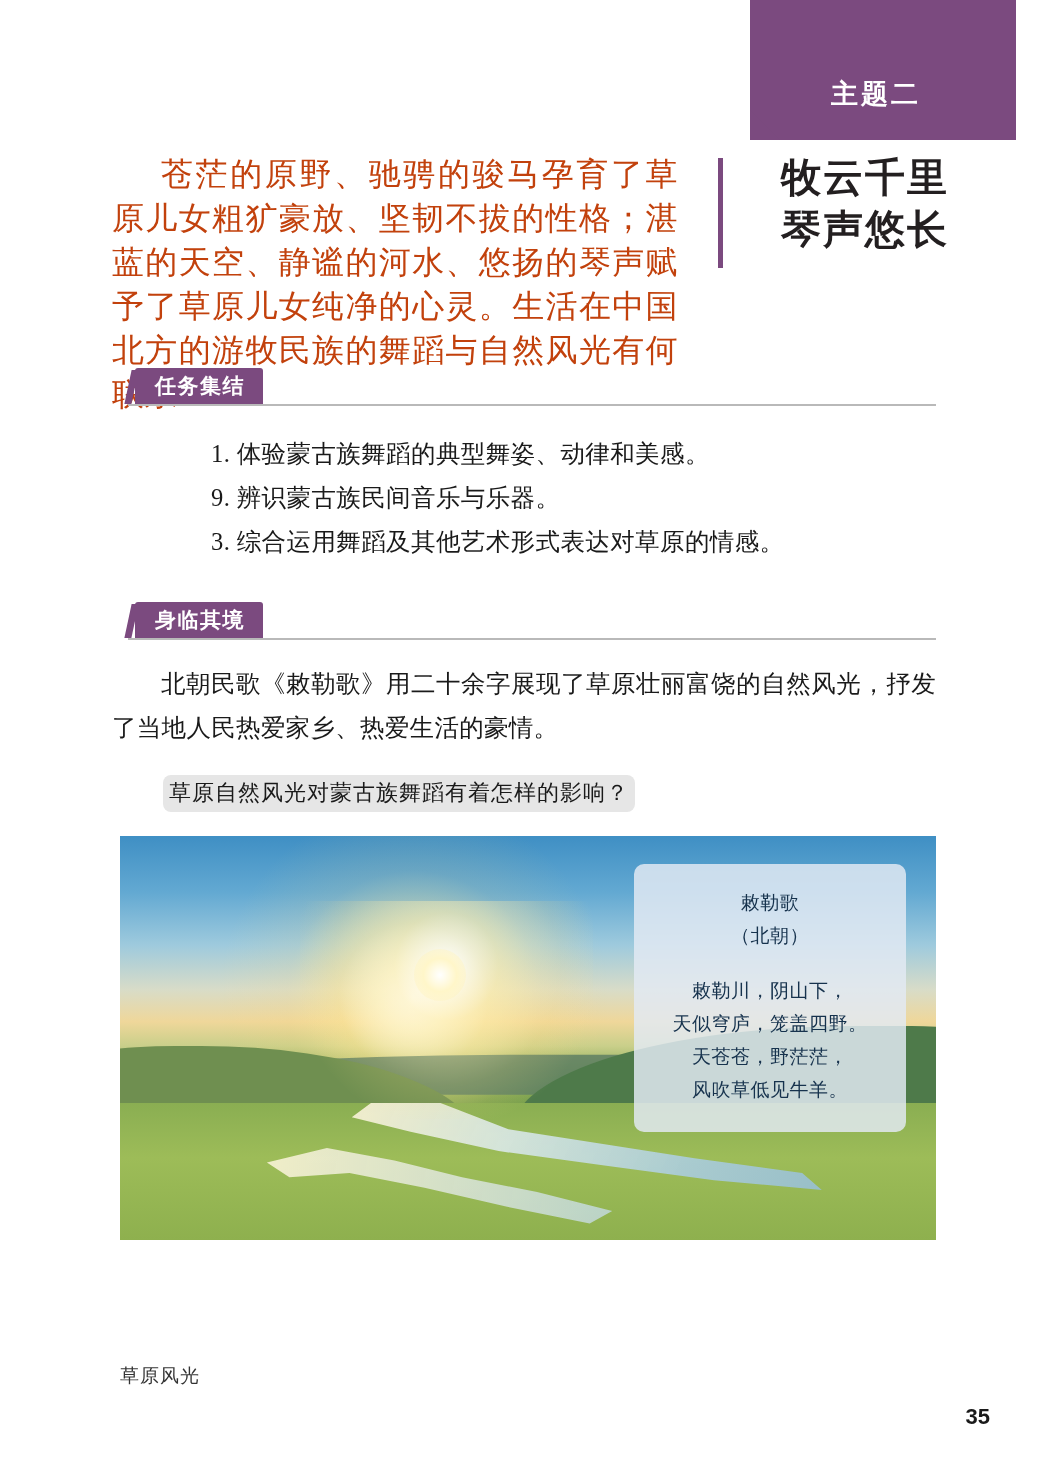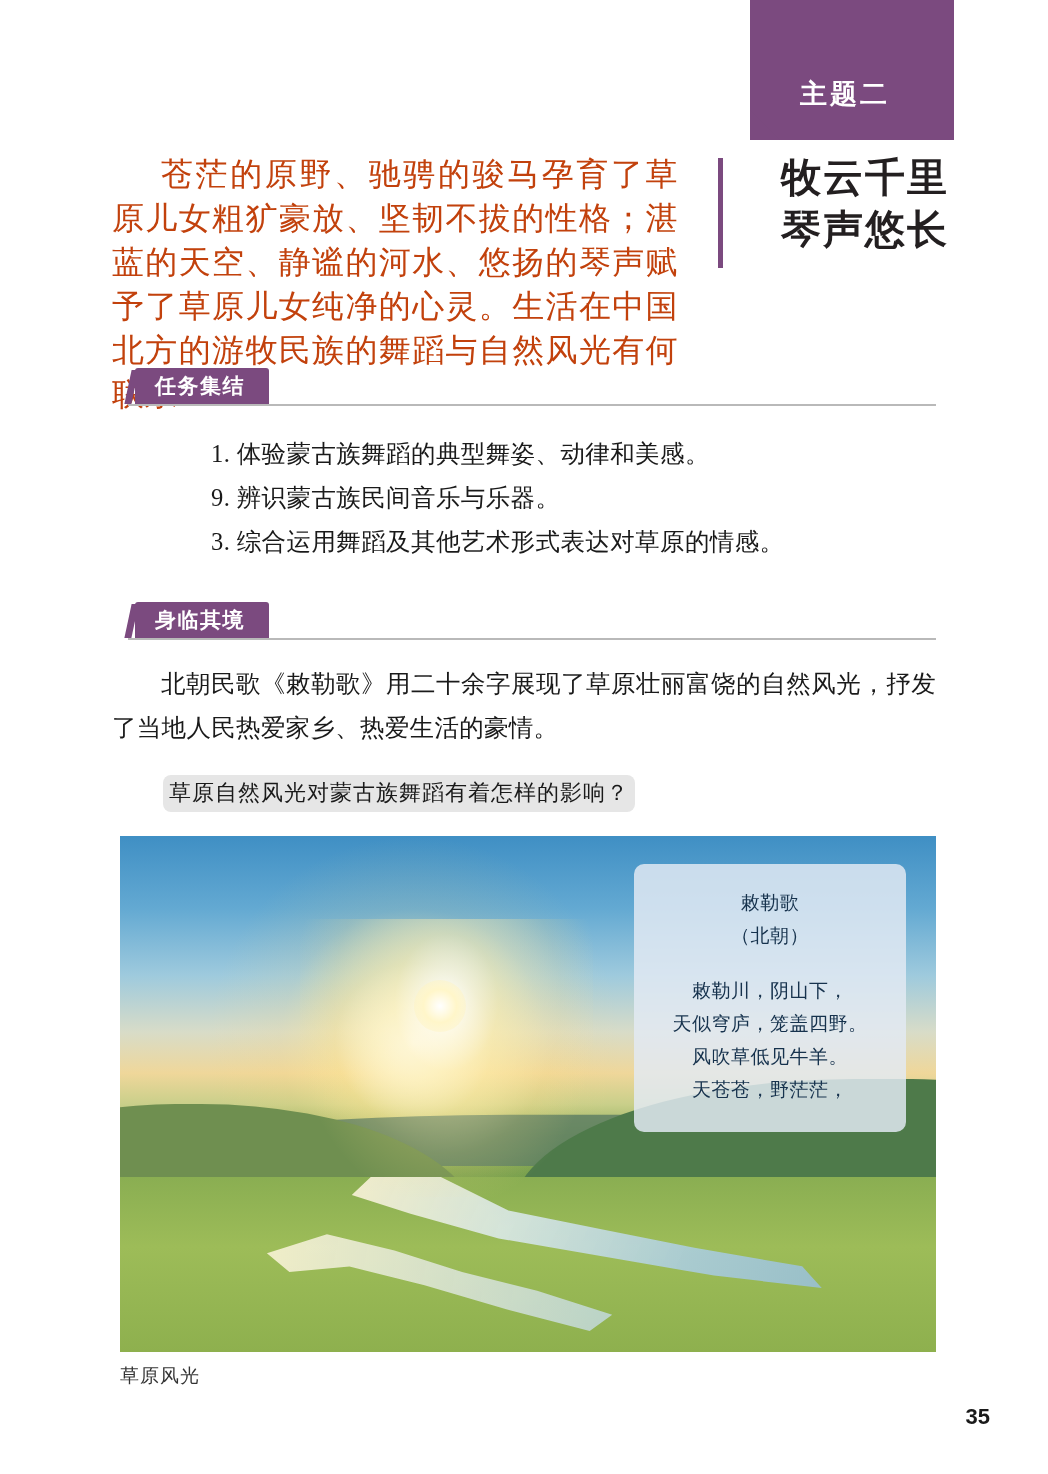--- a/index.html
+++ b/index.html
@@ -14,21 +14,21 @@
     color: #1a1a1a;
     position: relative;
     overflow: hidden;
   }
 
   
   .topic-banner {
     position: absolute;
     top: 0;
     left: 750px;
-    width: 204px;
+    width: 266px;
     height: 140px;
     background: #7b4a7f;
     color: #ffffff;
     -webkit-clip-path: polygon(0 0, 100% 0, 100% 100%, 0 100%, 0 0);
   }
   .topic-banner::after {
     content: "";
     position: absolute;
     left: 0;
     bottom: -0px;
@@ -102,21 +102,21 @@
   }
   .section-head {
     position: relative;
     height: 38px;
   }
   .sec-tab {
     position: absolute;
     left: 23px;
     top: 0;
     height: 36px;
-    padding: 0 24px 0 20px;
+    padding: 0 18px 0 20px;
     background: #7b4a7f;
     color: #ffffff;
     font-family: "Liberation Sans", "DejaVu Sans", sans-serif;
     font-weight: bold;
     font-size: 21px;
     line-height: 36px;
     letter-spacing: 1.5px;
     border-radius: 3px 3px 0 0;
     clip-path: polygon(0 0, 100% 0, 100% 100%, 0 100%);
   }
@@ -175,21 +175,21 @@
     color: #1a1a1a;
     border-radius: 8px;
   }
 
   
   .figure {
     position: absolute;
     left: 120px;
     top: 836px;
     width: 816px;
-    height: 516px;
+    height: 404px;
     overflow: hidden;
   }
   .photo {
     position: absolute;
     inset: 0;
     background:
       radial-gradient(circle at 36% 40%, rgba(255,255,255,0.95) 0%, rgba(255,248,214,0.82) 6%, rgba(255,231,150,0.45) 13%, rgba(255,214,120,0.12) 22%, rgba(255,214,120,0) 34%),
       linear-gradient(to bottom,
         #3f8fc4 0%,
         #63a9d2 14%,
@@ -370,21 +370,21 @@
     <div class="river2"></div>
     <div class="sunglow"></div>
     <div class="sun"></div>
   </div>
   <div class="poem-card">
     <div class="poem-title">敕勒歌</div>
     <div class="poem-dyn">（北朝）</div>
     <div class="poem-body">
       <div>敕勒川，阴山下，</div>
       <div>天似穹庐，笼盖四野。</div>
+      <div>天苍苍，野茫茫，</div>
       <div>风吹草低见牛羊。</div>
-      <div>天苍苍，野茫茫，</div>
     </div>
   </div>
 </div>
 
 <div class="fig-caption">草原风光</div>
 
 <div class="page-number">35</div>
 
 </body></html>

